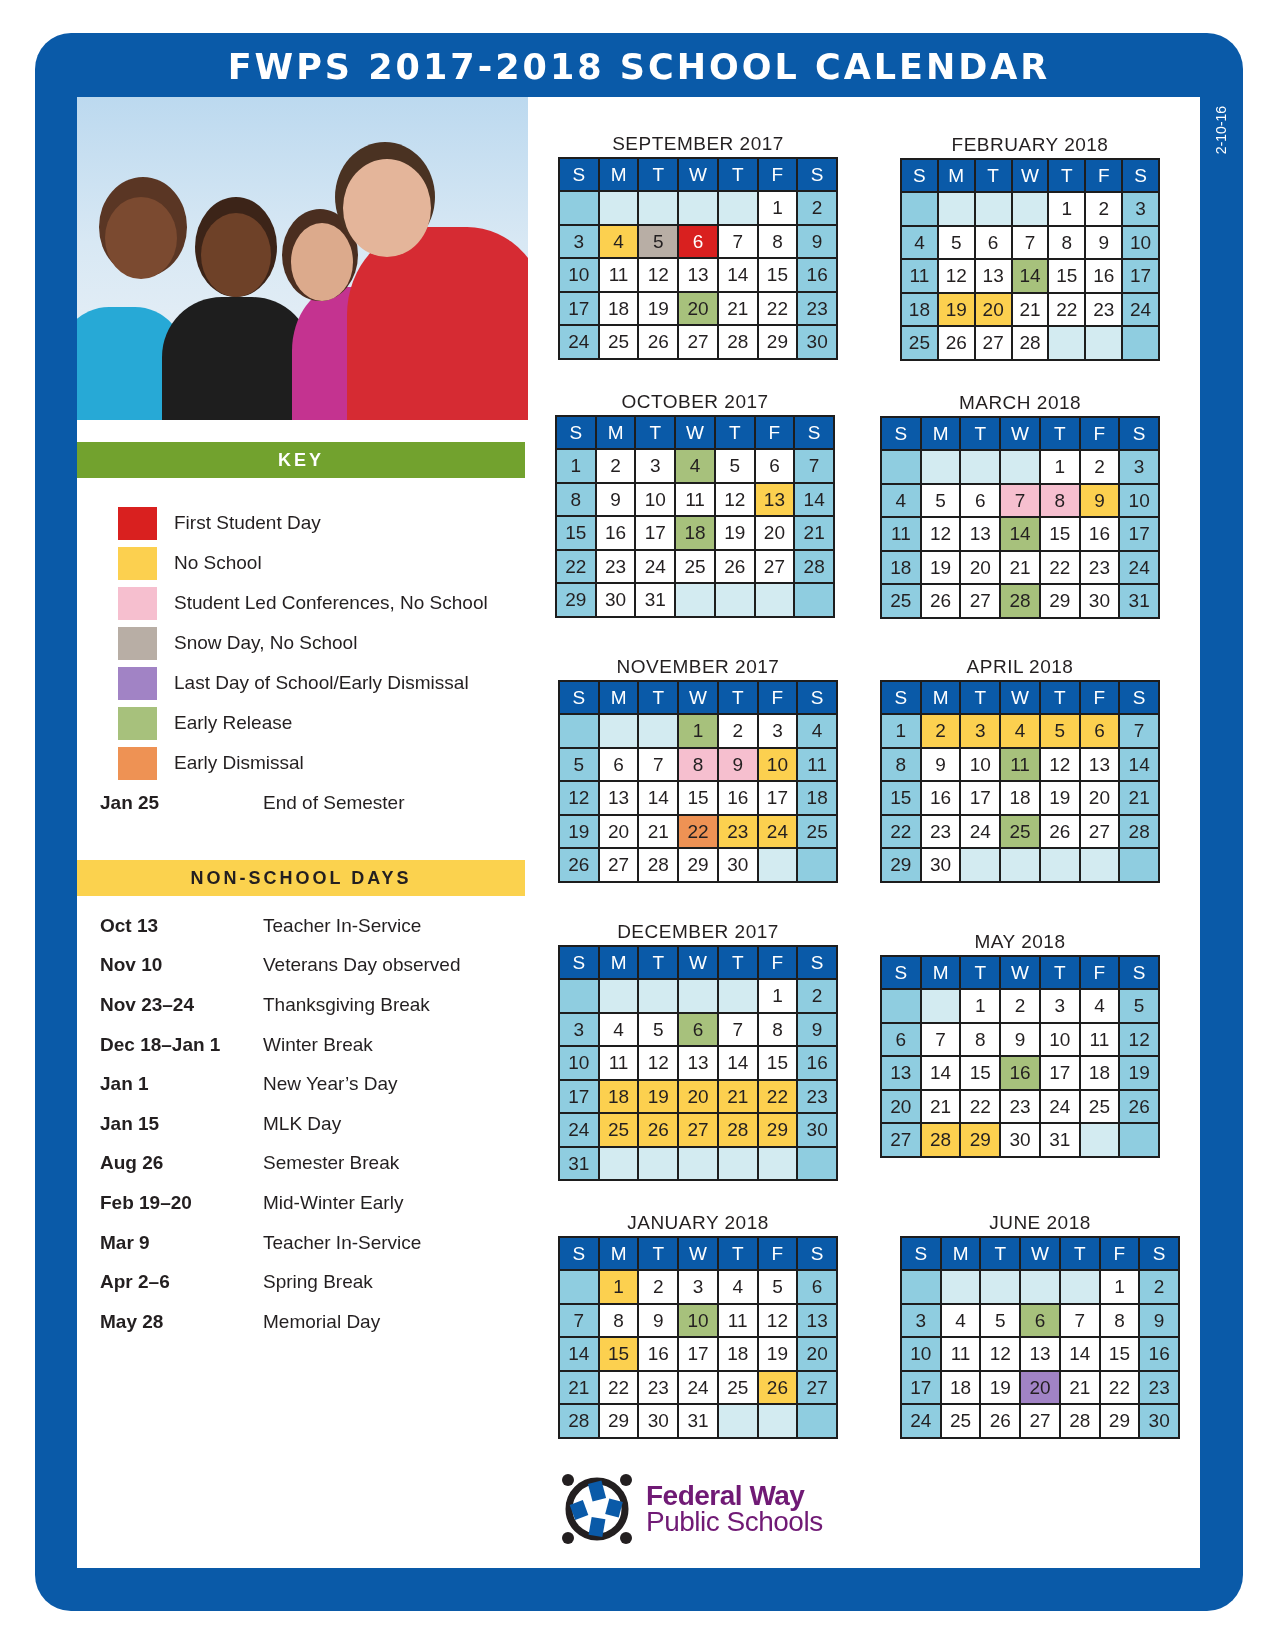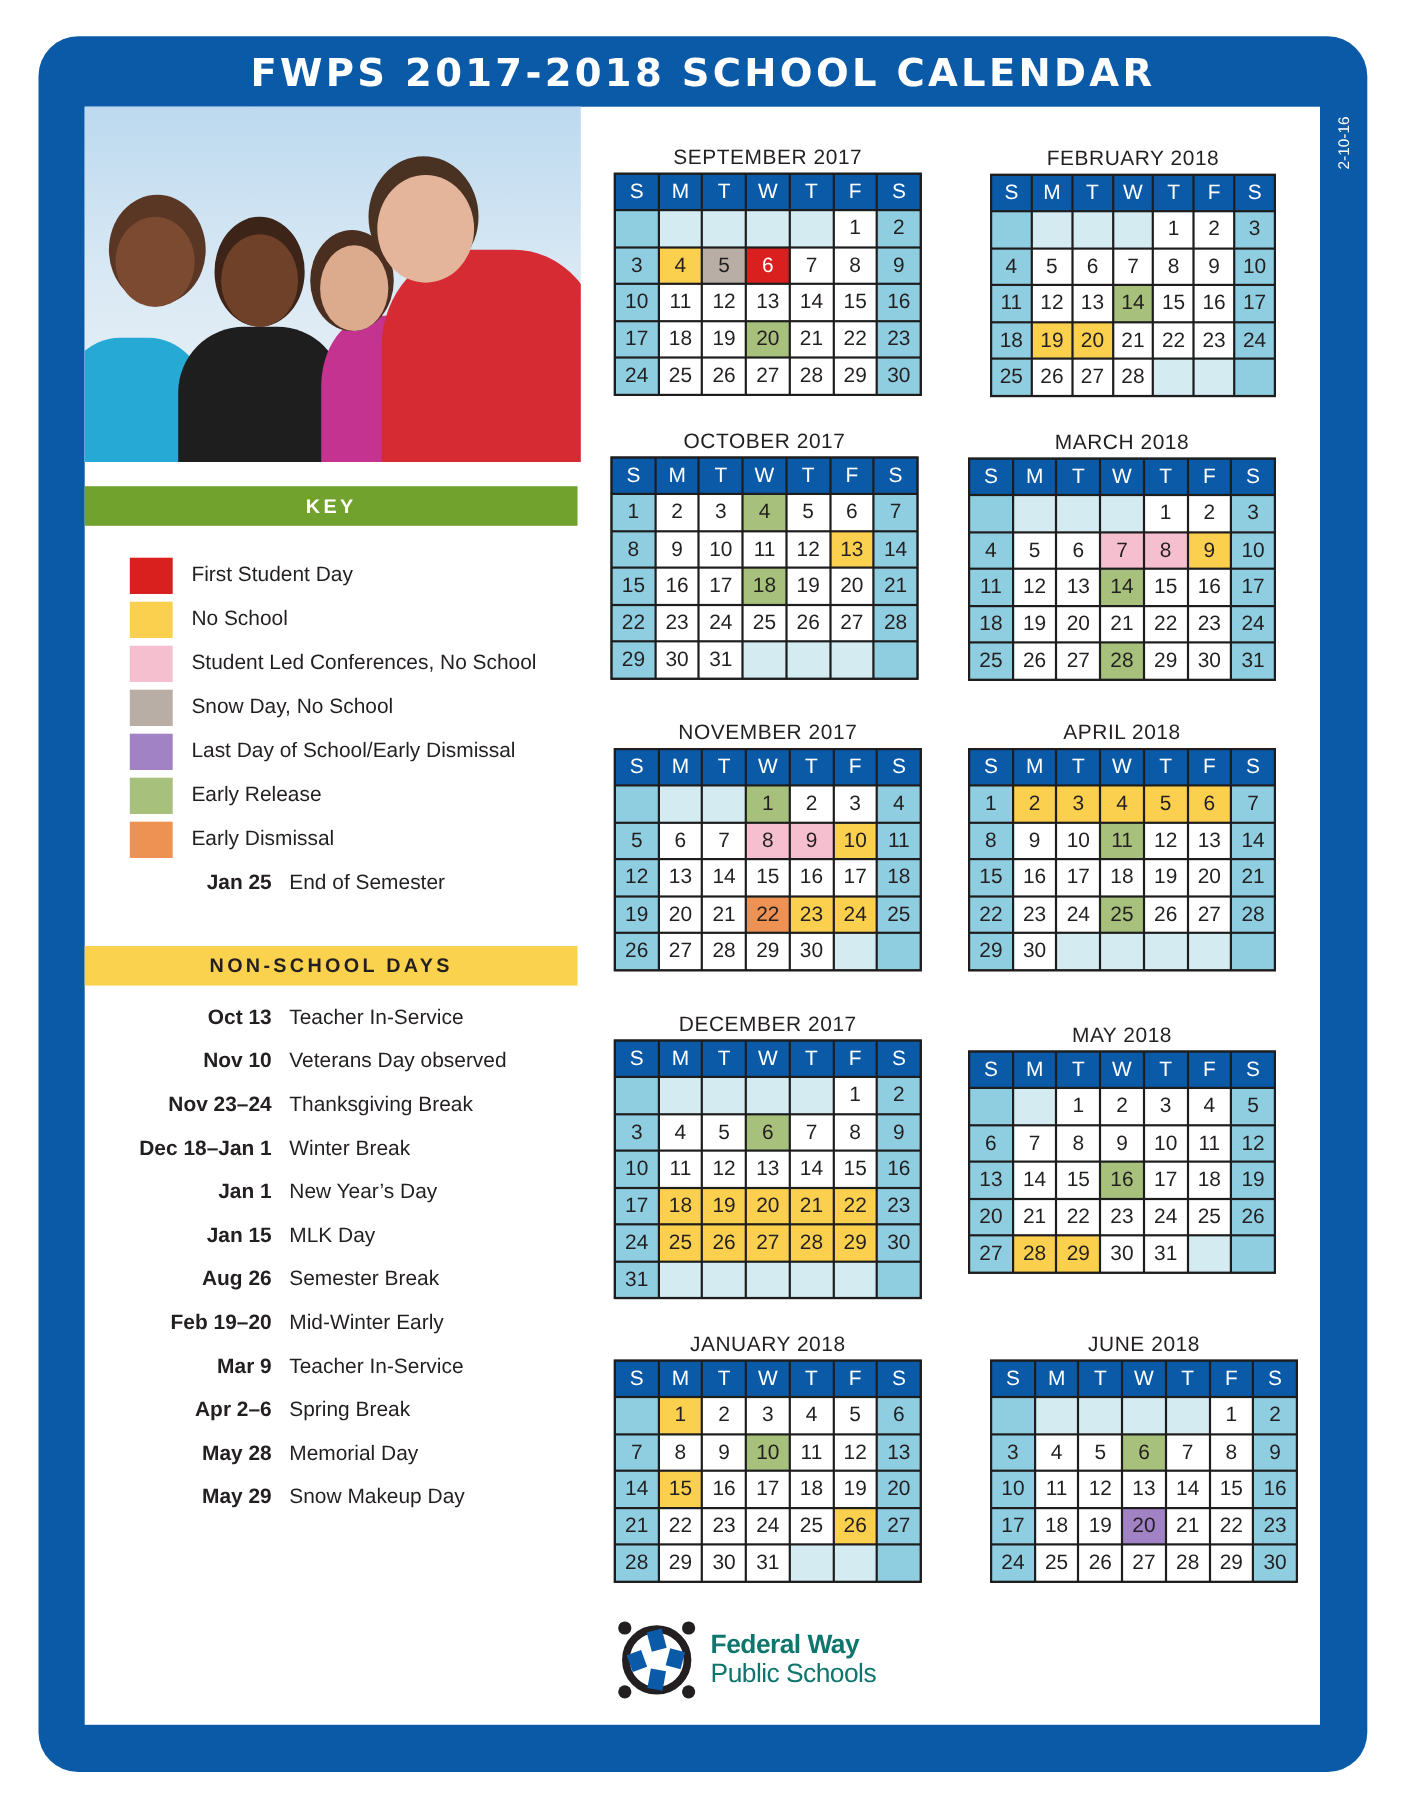--- a/index.html
+++ b/index.html
@@ -42,21 +42,21 @@
   .bar.key { top: 442px; background: #72a22e; color: #ffffff; }
   .bar.nonschool { top: 860px; background: #fbd24e; color: #231f20; }
 
   .key-list { position: absolute; left: 118px; top: 503px; }
   .key-item { display: flex; align-items: center; height: 40px; }
   .swatch { width: 39px; height: 33px; margin-right: 17px; }
   .key-label { font-size: 19px; color: #231f20; }
 
   .dates { position: absolute; left: 100px; }
   .date-row { display: flex; align-items: center; height: 39.6px; font-size: 19px; }
-  .date-row .d { width: 163px; text-align: right; font-weight: bold; padding-right: 16px; }
+  .date-row .d { width: 163px; font-weight: bold; padding-right: 16px; }
   .date-row .t { flex: 1; }
 
   
   .month { position: absolute; width: 280px; }
   .month-title { text-align: center; font-size: 19px; height: 27px; line-height: 27px; letter-spacing: 0.5px; }
   .grid { border: 2px solid #1d1d1d; display: grid; grid-template-columns: repeat(7, 1fr); background: #1d1d1d; gap: 2px; }
   .hdr { background: #0a5aa8; color: #ffffff; text-align: center; font-size: 19px; height: 31px; line-height: 31px; }
   .cell { background: #ffffff; text-align: center; font-size: 19px; height: 31.5px; line-height: 31.5px; color: #231f20; }
   .cell.we { background: #8fcde0; }
   .cell.empty { background: #d3ebf1; }
@@ -65,21 +65,21 @@
   .cell.noschool { background: #fcd04f; }
   .cell.slc { background: #f6bfcf; }
   .cell.data { background: #b8aea5; }
   .cell.last { background: #a183c5; }
   .cell.early { background: #a7c17c; }
   .cell.dismiss { background: #ee9254; }
 
   
   .logo { position: absolute; left: 560px; top: 1472px; display: flex; align-items: center; }
   .logo-mark { width: 74px; height: 74px; position: relative; margin-right: 12px; }
-  .logo-text { font-size: 24px; line-height: 26px; color: #0f766e; letter-spacing: -0.5px; }
+  .logo-text { font-size: 28px; line-height: 26px; color: #701a75; letter-spacing: -0.5px; }
   .logo-text .l1 { font-weight: bold; }
 </style>
 </head>
 <body>
 
 <div class="frame"></div>
 <div class="title">FWPS 2017-2018 SCHOOL CALENDAR</div>
 <div class="inner"></div>
 <div class="version">
     <span>2-10-16</span>
@@ -176,24 +176,20 @@
       <span class="d">Mar 9</span>
       <span class="t">Teacher In-Service</span>
     </div>
     <div class="date-row">
       <span class="d">Apr 2–6</span>
       <span class="t">Spring Break</span>
     </div>
     <div class="date-row">
       <span class="d">May 28</span>
       <span class="t">Memorial Day</span>
-    </div>
-    <div class="date-row">
-      <span class="d">May 29</span>
-      <span class="t">Snow Makeup Day</span>
     </div>
   </div>
 
 <div id="months">
     <div class="month" style="left: 558px; top: 130px;">
       <div class="month-title">SEPTEMBER 2017</div>
       <div class="grid">
         <div class="hdr">S</div>
         <div class="hdr">M</div>
         <div class="hdr">T</div>

